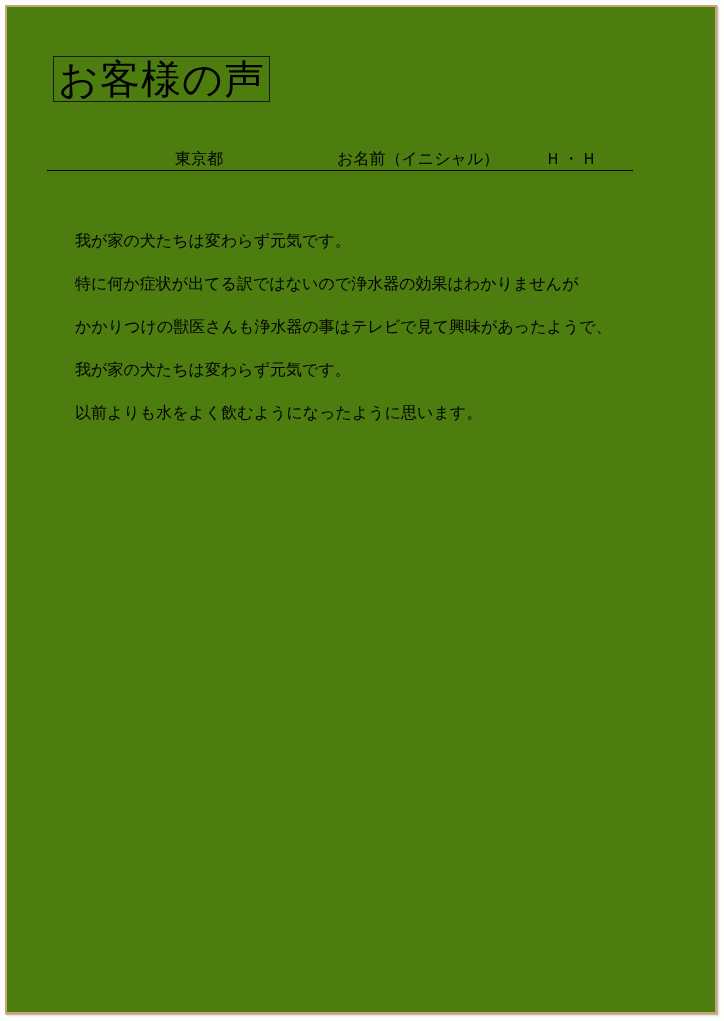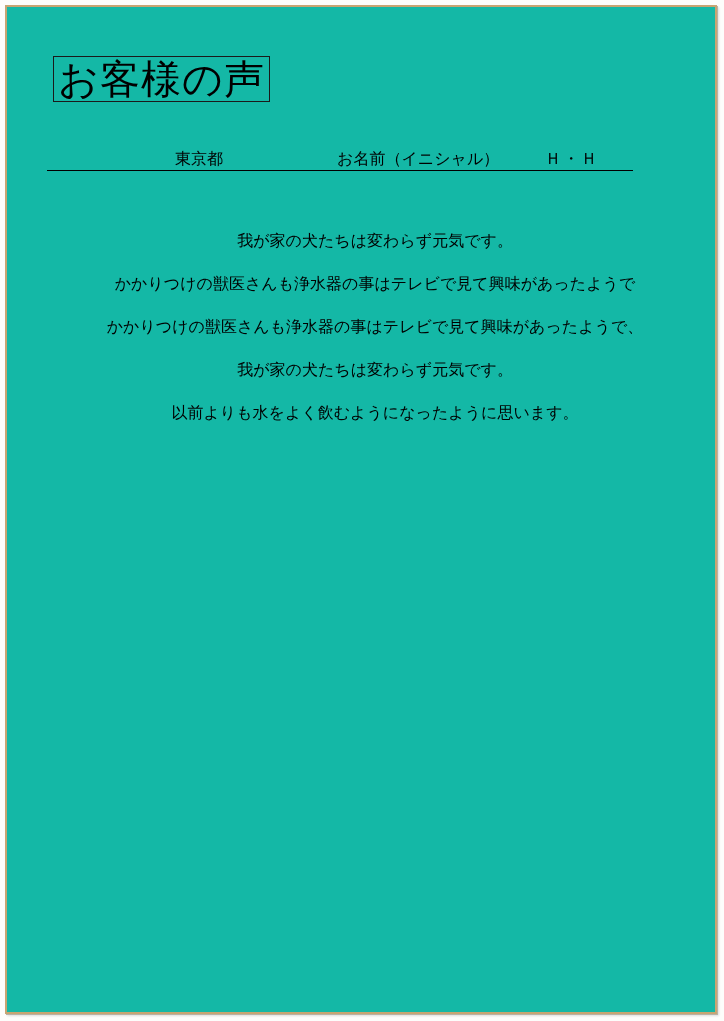--- a/index.html
+++ b/index.html
@@ -11,21 +11,21 @@
     font-family: "Liberation Serif", "DejaVu Serif", serif;
     color: #000000;
   }
   .page-frame {
     position: absolute;
     left: 5px;
     top: 5px;
     width: 708px;
     height: 1005px;
     border: 2px solid #c8a572;
-    background: #14b8a6;
+    background: #4d7c0f;
     box-shadow: 1px 1px 0 #b9b2a6, 2px 2px 2px rgba(0,0,0,0.12);
   }
   .title-box {
     position: absolute;
     left: 46px;
     top: 49px;
     min-width: 206px;
     height: 44px;
     border: 1px solid #1a1a1a;
     font-size: 40px;
@@ -47,21 +47,20 @@
   }
   .header-line .residence-label { position: absolute; left: 3px; }
   .header-line .residence-value { position: absolute; left: 128px; }
   .header-line .name-label      { position: absolute; left: 290px; }
   .header-line .name-value      { position: absolute; left: 498px; letter-spacing: 2px; }
   .body-text {
     position: absolute;
     left: 68px;
     top: 212px;
     width: 600px;
-    text-align: center;
   }
   .body-text .line {
     font-size: 16px;
     line-height: 43px;
     height: 43px;
     white-space: nowrap;
   }
 </style>
 </head>
 <body>
@@ -71,19 +70,19 @@
   <div class="title-box">お客様の声</div>
 
   <div class="header-line">
     <span class="residence-value">東京都</span>
     <span class="name-label">お名前（イニシャル）</span>
     <span class="name-value">Ｈ・Ｈ</span>
   </div>
 
   <div class="body-text">
     <div class="line">我が家の犬たちは変わらず元気です。</div>
-    <div class="line">かかりつけの獣医さんも浄水器の事はテレビで見て興味があったようで</div>
+    <div class="line">特に何か症状が出てる訳ではないので浄水器の効果はわかりませんが</div>
     <div class="line">かかりつけの獣医さんも浄水器の事はテレビで見て興味があったようで、</div>
     <div class="line">我が家の犬たちは変わらず元気です。</div>
     <div class="line">以前よりも水をよく飲むようになったように思います。</div>
   </div>
 
 </div>
 
 </body></html>

